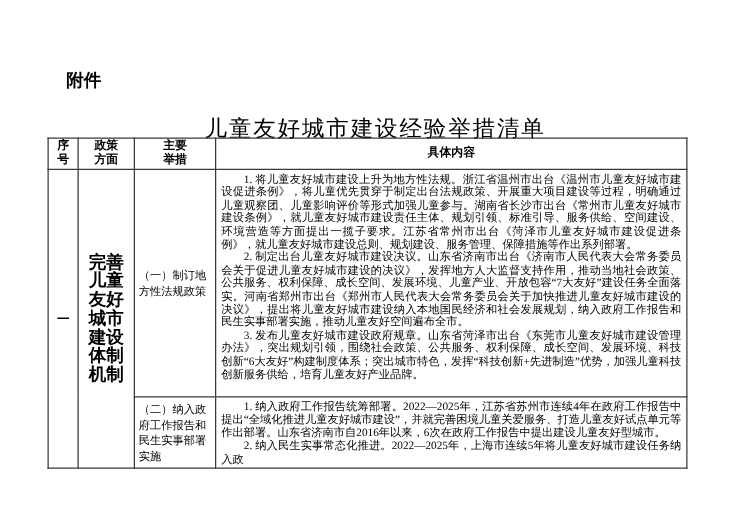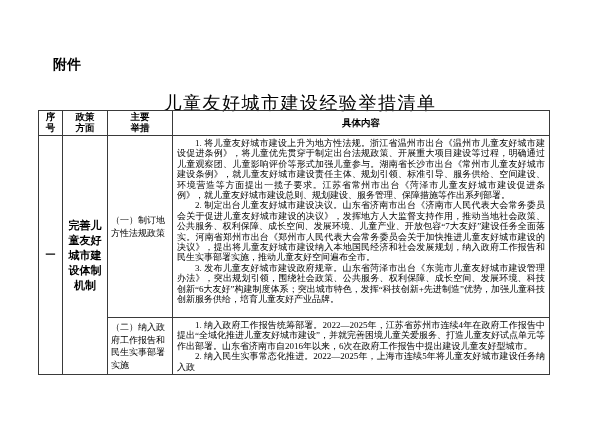--- a/index.html
+++ b/index.html
@@ -38,21 +38,21 @@
     white-space:pre-line; line-height:11px;
     padding:1px 0;
   }
   tr.row-measure-1 { height:182px; }
   tr.row-measure-2 { height:50px; }
   td.cell-index {
     font-size:10px; font-weight:bold;
     text-align:center; vertical-align:middle;
   }
   td.cell-area {
-    font-size:11px; font-weight:bold;
+    font-size:14px; font-weight:bold;
     text-align:center; vertical-align:middle;
     line-height:15px; padding:0 2px;
   }
   td.cell-measure {
     font-size:9px; font-weight:normal;
     text-align:left; vertical-align:middle;
     line-height:12.5px; padding:2px 3px;
   }
   td.cell-content {
     font-size:9px; vertical-align:top;

